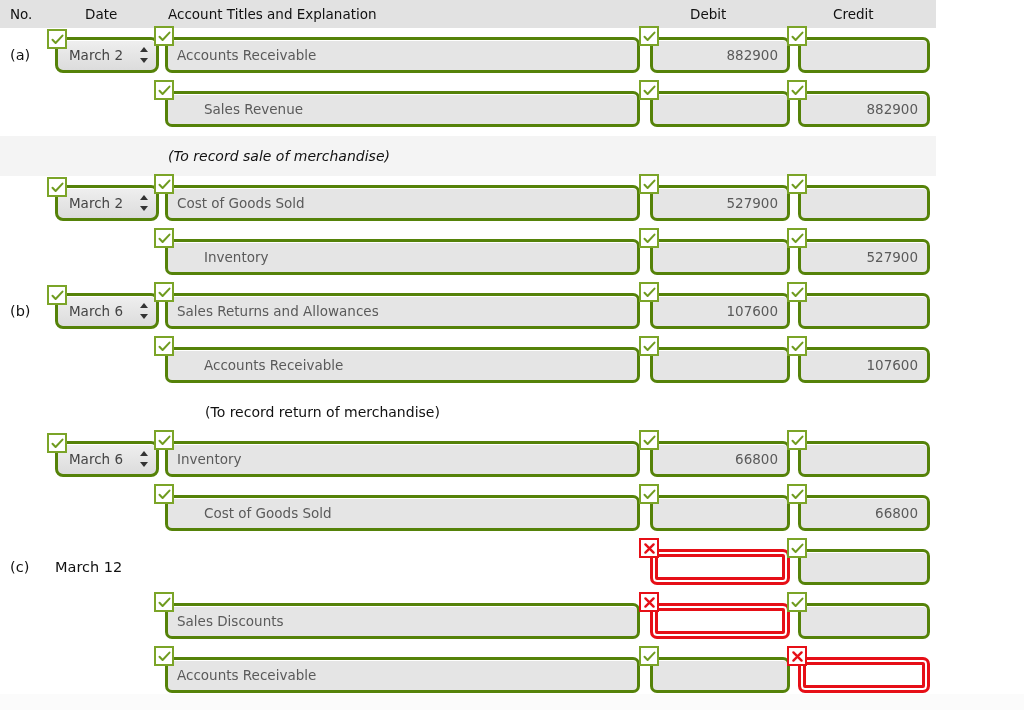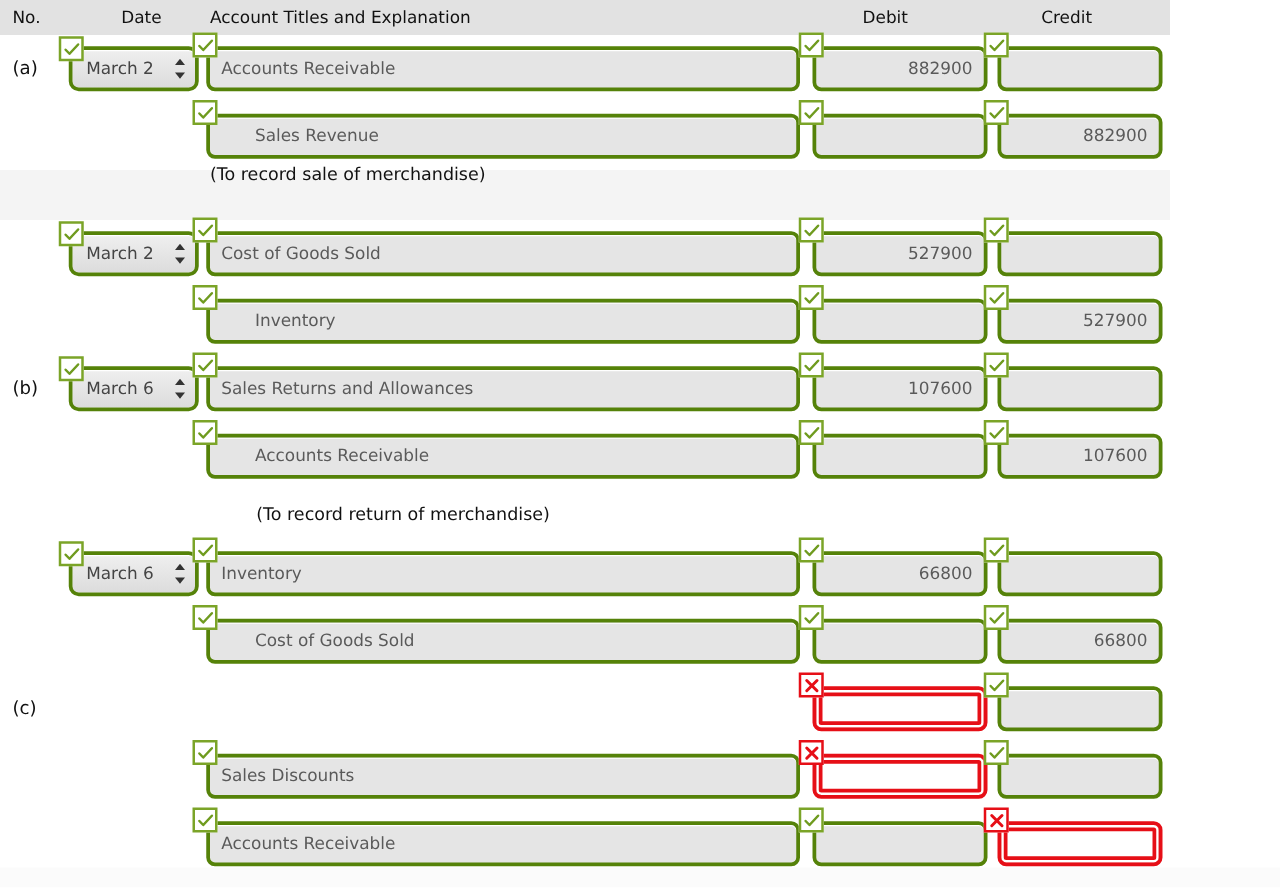--- a/index.html
+++ b/index.html
@@ -36,21 +36,21 @@
     position: absolute;
     top: 0;
     height: 28px;
     line-height: 28px;
     font-weight: normal;
     font-size: 13.5px;
     color: #111;
     white-space: nowrap;
   }
   .hdr-no     { left: 10px;  }
-  .hdr-date   { left: 97px;  }
+  .hdr-date   { left: 85px;  }
   .hdr-acct   { left: 168px; }
   .hdr-debit  { left: 690px; }
   .hdr-credit { left: 833px; }
 
   
   .stripe {
     position: absolute;
     left: 0;
     width: 936px;
     background: #f4f4f4;
@@ -274,21 +274,21 @@
             <div class="ftext right">882900</div>
           </div>
           <div class="badge">
             <svg width="13" height="13" viewBox="0 0 13 13" aria-hidden="true">
               <path d="M1.5 6.8 L4.6 10 L11.5 2.6" fill="none" stroke="#6f9b1f" stroke-width="2" stroke-linecap="round" stroke-linejoin="round"></path>
             </svg>
           </div>
         </div>
       </div>
       <div class="stripe" style="top: 136px; height: 40px;"></div>
-      <div class="row" style="top: 120px; height: 40px;">
+      <div class="row" style="top: 136px; height: 40px; font-style: italic;">
         <div class="ftext" style="position: absolute; left: 168px; top: 0px; height: 40px; color: rgb(17, 17, 17); font-size: 14px; padding: 0px;">(To record sale of merchandise)</div>
       </div>
       <div class="row" style="top: 176px; height: 54px;">
         <div class="datesel">
           <div class="sellabel">March 2</div>
           <div class="spin"><svg width="10" height="18" viewBox="0 0 10 18" aria-hidden="true">
               <path d="M5 1 L9 6 L1 6 Z" fill="#333"></path>
               <path d="M5 17 L9 12 L1 12 Z" fill="#333"></path>
             </svg></div>
           <div class="badge">
@@ -511,20 +511,21 @@
           </div>
           <div class="badge">
             <svg width="13" height="13" viewBox="0 0 13 13" aria-hidden="true">
               <path d="M1.5 6.8 L4.6 10 L11.5 2.6" fill="none" stroke="#6f9b1f" stroke-width="2" stroke-linecap="round" stroke-linejoin="round"></path>
             </svg>
           </div>
         </div>
       </div>
       <div class="row" style="top: 540px; height: 54px;">
         <div class="rowletter" style="line-height: 54px;">(c)</div>
+        <div class="plaindate" style="line-height: 54px;">March 12</div>
         <div class="field col-debit">
           <div class="fx err">
             <div class="ftext right"></div>
           </div>
           <div class="badge bad">
             <svg width="13" height="13" viewBox="0 0 13 13" aria-hidden="true">
               <path d="M2.4 2.4 L10.6 10.6 M10.6 2.4 L2.4 10.6" fill="none" stroke="#e60f17" stroke-width="2.4" stroke-linecap="round"></path>
             </svg>
           </div>
         </div>

